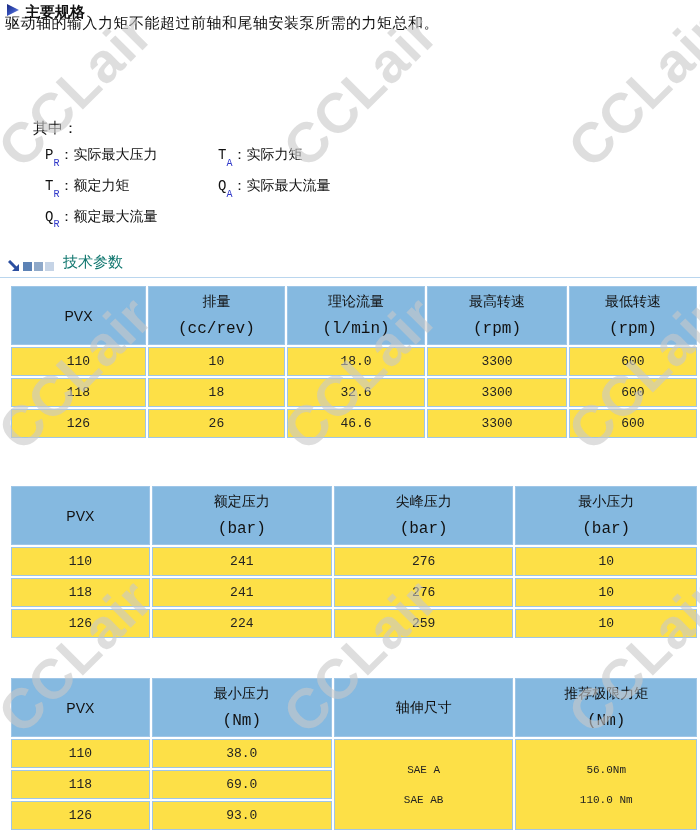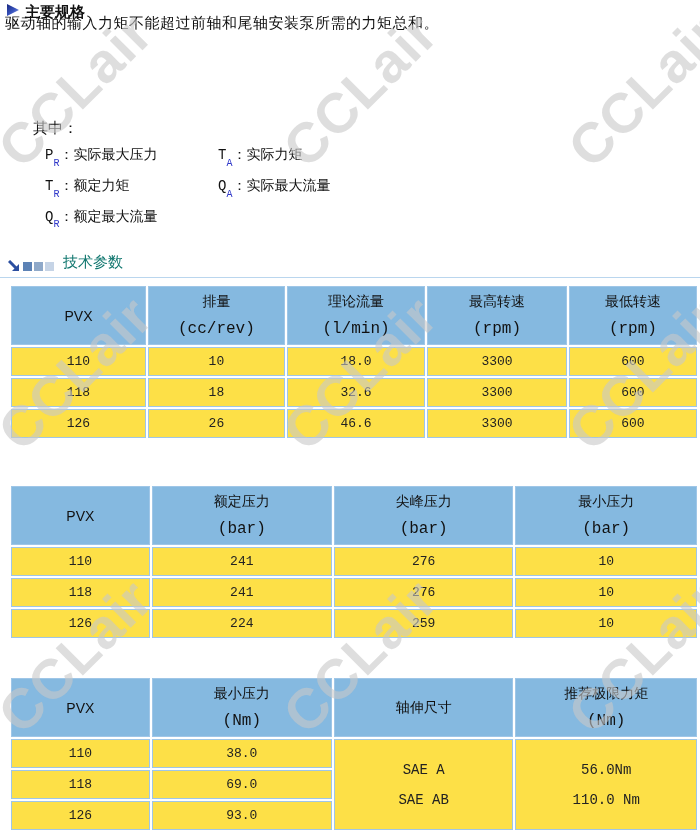--- a/index.html
+++ b/index.html
@@ -59,21 +59,21 @@
   #t1{top:284px;}
   #t2{top:484px;}
   #t3{top:676px;}
   th,td{border:1px solid var(--tbl-border);text-align:center;vertical-align:middle;
         padding:0;overflow:hidden;}
   th{background:var(--header-bg);font-weight:normal;font-size:14px;color:#111;height:57px;}
   td{height:27px;background:#fde047;font-family:"Liberation Mono","DejaVu Sans Mono",monospace;
      font-size:13px;color:#222;}
   th .unit{font-family:"Liberation Mono","DejaVu Sans Mono",monospace;font-size:16px;
            margin-top:9px;}
-  td.merged{font-size:14px;}
+  td.merged{font-size:11px;}
   td.merged .mline{line-height:30px;}
 </style>
 </head>
 <body>
 
 <div class="sheet">
   <div class="doc">
 
     <div class="sec-title">
       <span>

